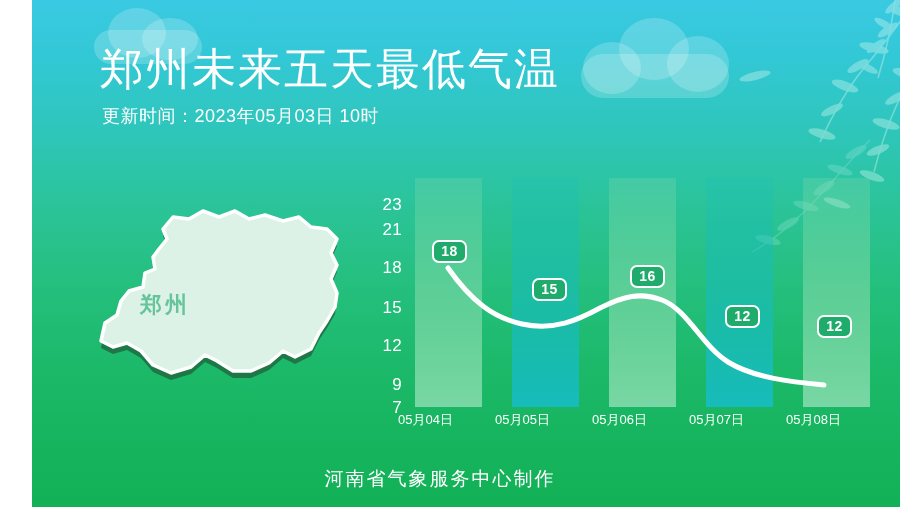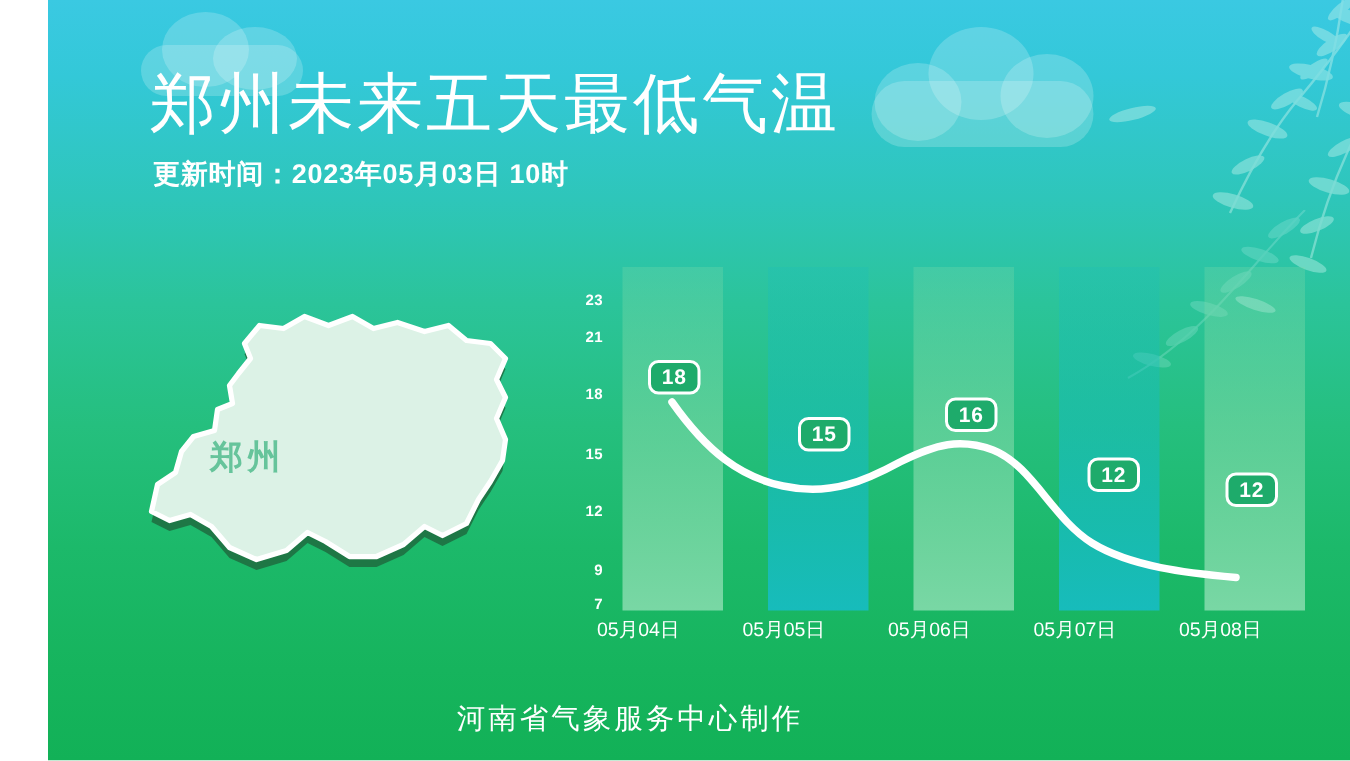--- a/index.html
+++ b/index.html
@@ -91,21 +91,21 @@
     font-weight: 400;
     white-space: nowrap;
   }
   #subtitle {
     position: absolute;
     left: 70px;
     top: 104px;
     font-size: 18px;
     letter-spacing: 0.5px;
     color: #ffffff;
-    font-weight: 700;
+    font-weight: 400;
     white-space: nowrap;
   }
 
   
   #map-wrap {
     position: absolute;
     left: 55px;
     top: 195px;
     width: 290px;
     height: 205px;
@@ -129,22 +129,22 @@
     height: 250px;
   }
   .bar {
     position: absolute;
     top: 0;
     height: 229px;
   }
   .ytick {
     position: absolute;
     color: #ffffff;
-    font-size: 10px;
-    font-weight: bold;
+    font-size: 17px;
+    font-weight: normal;
     text-align: right;
     width: 26px;
     letter-spacing: 0.3px;
   }
   .xtick {
     position: absolute;
     top: 233px;
     color: #ffffff;
     font-size: 13px;
     text-align: left;
@@ -177,20 +177,21 @@
   
   #footer {
     position: absolute;
     left: 0;
     top: 466px;
     width: 776px;
     text-align: center;
     color: #ffffff;
     font-size: 19px;
     letter-spacing: 2px;
+    padding-left: 20px;
   }
 </style>
 </head>
 <body>
 
 <div id="poster">
 
   <div class="cloud" id="cloud-left">
     <div class="base b1"></div>
     <div class="puff p1"></div>

